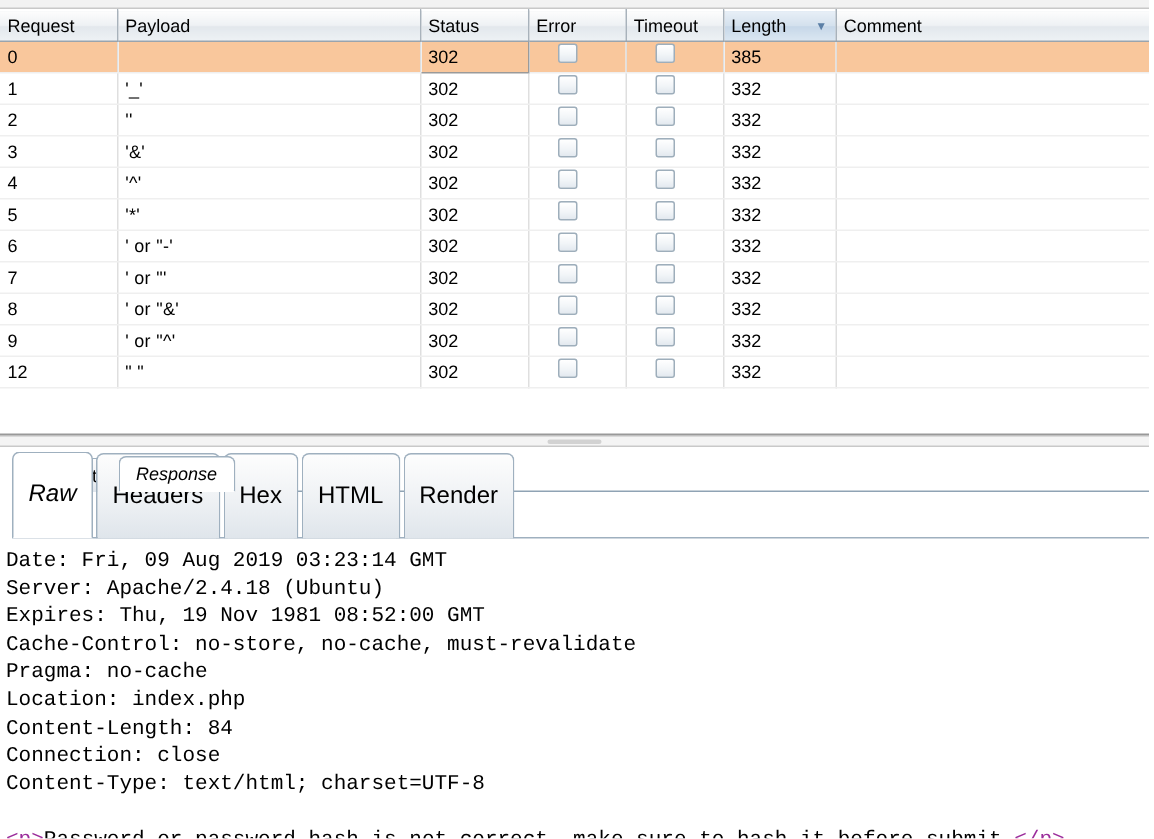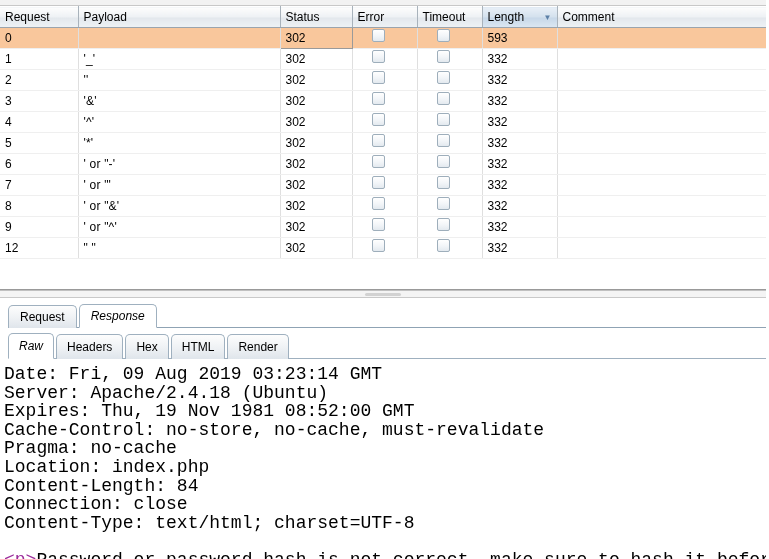--- a/index.html
+++ b/index.html
@@ -108,29 +108,29 @@
     position: relative;
     bottom: -1px;
   }
   .tab.active {
     background: #ffffff;
     border-bottom: 1px solid #ffffff;
     z-index: 2;
     font-style: italic;
   }
   .tabrow.secondary { height: 23px; border-bottom: 1px solid #9fb0bf; margin-top: 8px; }
-  .tab.small { padding: 5px 10px; font-size: 12px; }
+  .tab.small { padding: 21px 10px; font-size: 16px; }
 
   
   .resp-body {
     flex: 1;
     background: #ffffff;
     padding: 6px 6px 0 4px;
     font-family: "Liberation Mono", monospace;
-    font-size: 18px;
+    font-size: 14px;
     line-height: 18.6px;
     overflow: hidden;
     white-space: pre;
   }
   .hdr-line { color: #000000; }
   .blank-line { height: 18.6px; }
   .tag { color: #9b2d9b; }
   .body-text { color: #000000; }
 </style>
 </head>
@@ -190,21 +190,21 @@
             </th>
           </tr>
       </thead>
       <tbody id="tbody">
           <tr class="row-selected">
             <td class="col-req">0</td>
             <td class="cell-pay"></td>
             <td class="col-status">302</td>
             <td><span class="chk"></span></td>
             <td><span class="chk"></span></td>
-            <td>593</td>
+            <td>385</td>
             <td></td>
           </tr>
           <tr>
             <td class="col-req">1</td>
             <td class="cell-pay">'_'</td>
             <td class="col-status">302</td>
             <td><span class="chk"></span></td>
             <td><span class="chk"></span></td>
             <td>332</td>
             <td></td>

